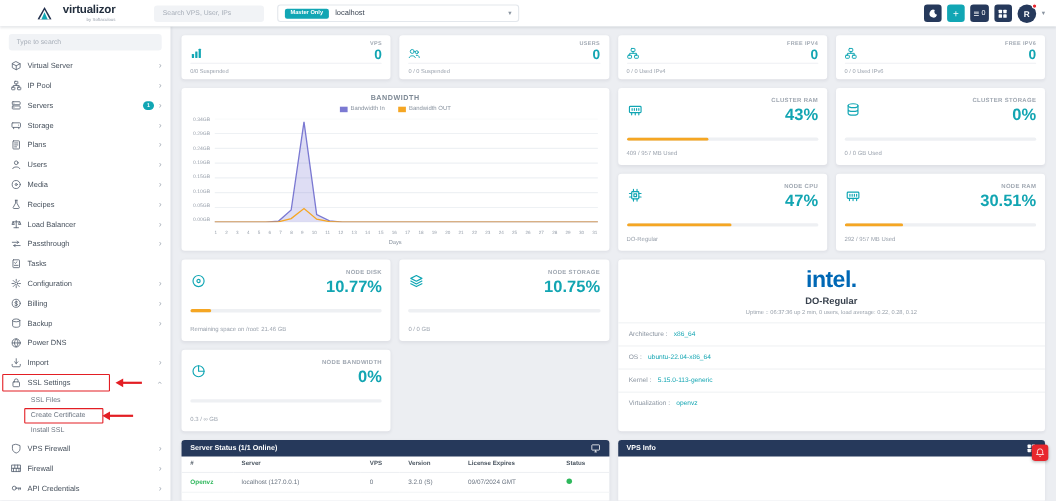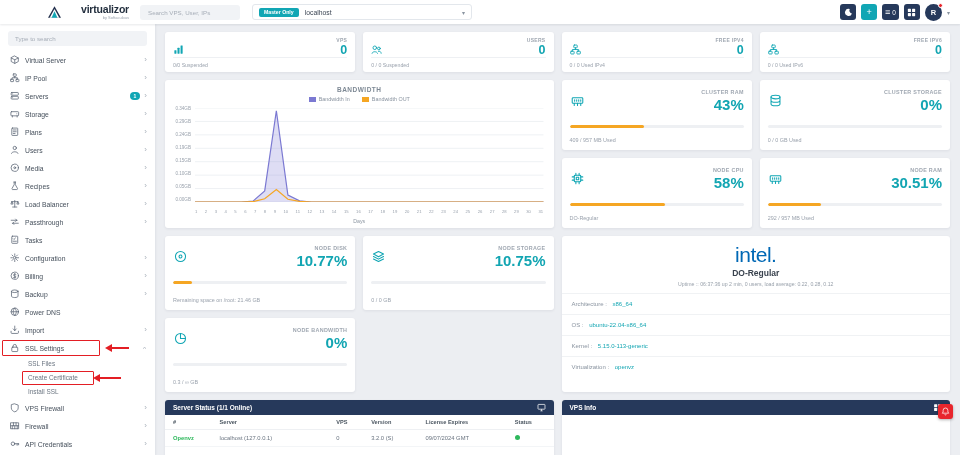--- a/index.html
+++ b/index.html
@@ -1,19 +1,19 @@
 <!DOCTYPE html>
 <html><head>
 <meta charset="utf-8">
 <style>
   *{margin:0;padding:0;box-sizing:border-box}
   html,body{width:960px;height:455px;overflow:hidden;background:#e9ecf0;font-family:"Liberation Sans",sans-serif;}
   
   header{position:absolute;top:0;left:0;right:0;height:24px;background:#fff;display:flex;align-items:center;box-shadow:0 1px 2px rgba(20,30,50,.10);z-index:5}
-  .logo{display:flex;align-items:center;gap:20px;padding-left:48px;width:130px;cursor:pointer}
+  .logo{display:flex;align-items:center;gap:10px;padding-left:34px;width:130px;cursor:pointer}
   .logo-text b{font-size:10.5px;color:#232f3e;letter-spacing:-.2px;display:block;line-height:1}
   .logo-text small{display:block;font-size:4px;color:#9aa2ad;text-align:right;margin-top:1px}
   .hdr-search{margin-left:10px;width:100px;height:15px;background:#f1f3f6;border:none;border-radius:3px;font-size:6.2px;padding:0 8px;color:#555;font-family:inherit}
   input::placeholder{color:#a7aeb8}
   .server-select{margin-left:12px;display:flex;align-items:center;height:16px;border:1px solid #e3e7ec;border-radius:3px;padding:0 6px;gap:6px;width:220px;cursor:pointer;background:#fff}
   .master-badge{background:#11a6b4;color:#fff;font-size:5.2px;padding:1.5px 5px;border-radius:2px;font-weight:bold;white-space:nowrap}
   .server-name{font-size:6.8px;color:#3c4654;flex:1}
   .caret{font-size:6px;color:#8a94a0}
   .hdr-actions{margin-left:auto;display:flex;align-items:center;gap:5px;padding-right:10px}
   .hbtn{height:16px;min-width:16px;border:none;border-radius:3px;background:#26395b;color:#fff;font-size:8px;display:flex;align-items:center;justify-content:center;cursor:pointer;padding:0 3px;font-family:inherit;gap:2px}
@@ -72,21 +72,21 @@
   .legend{display:flex;justify-content:center;gap:12px;margin-top:3px}
   .lg{display:flex;align-items:center;gap:3px;font-size:5.4px;color:#8a94a0}
   .lg i{width:7px;height:5px;display:inline-block}
   .ylabels{position:absolute;left:4px;top:27px;bottom:25px;width:22px;display:flex;flex-direction:column;justify-content:space-between;font-size:4.6px;color:#9aa2ad}
   .ylabels span{text-align:right;line-height:1}
   .plot{position:absolute;left:30px;right:10px;top:28px;bottom:26px}
   .plot svg{width:100%;height:100%;display:block}
   .xlabels{position:absolute;left:30px;right:10px;bottom:14px;display:flex;justify-content:space-between;font-size:4.2px;color:#9aa2ad}
   .xaxis-label{position:absolute;left:0;right:0;bottom:4px;text-align:center;font-size:5.2px;color:#8a94a0}
   
-  .intel-brand{text-align:center;font-size:21px;font-weight:normal;color:#0068b5;margin-top:8px;letter-spacing:-.5px;line-height:1}
+  .intel-brand{text-align:center;font-size:21px;font-weight:bold;color:#0068b5;margin-top:8px;letter-spacing:-.5px;line-height:1}
   .intel-name{text-align:center;font-size:8.5px;font-weight:bold;color:#39424e;margin-top:3px}
   .intel-uptime{text-align:center;font-size:5.2px;color:#99a1ab;margin-top:3px}
   .intel-rows{margin-top:6px}
   .intel-row{height:21px;line-height:21px;border-top:1px solid #f0f2f4;padding:0 10px;font-size:6px;white-space:nowrap}
   .intel-row .lbl{color:#8a94a0}
   .intel-row .val{color:#12a5b2;margin-left:4px}
   
   .panel-head{height:15px;background:#26395b;border-radius:3px 3px 0 0;display:flex;align-items:center;padding:0 8px;color:#fff;gap:6px}
   .panel-head .t{font-size:6.5px;font-weight:bold;flex:1}
   .ph-ic{display:flex;align-items:center;cursor:pointer}
@@ -526,21 +526,21 @@
         </span>
      <span class="c-footer">0 / 0 GB Used</span>
       </div>
     <div class="card gauge a-g3">
         <span class="c-icon"><svg viewBox="0 0 16 16" fill="none" stroke="currentColor" stroke-width="1.3" stroke-linecap="round" stroke-linejoin="round">
             <rect x="4" y="4" width="8" height="8" rx="1"></rect>
             <rect x="6.5" y="6.5" width="3" height="3"></rect>
             <path d="M6 1.5V4M10 1.5V4M6 12v2.5M10 12v2.5M1.5 6H4M1.5 10H4M12 6h2.5M12 10h2.5"></path>
           </svg></span>
      <span class="c-label">NODE CPU</span>
-     <span class="c-value">58%</span>
+     <span class="c-value">47%</span>
      <span class="c-bar">
           <i style="width:55%"></i>
         </span>
      <span class="c-footer">DO-Regular</span>
       </div>
     <div class="card gauge a-g4">
         <span class="c-icon"><svg viewBox="0 0 16 16" fill="none" stroke="currentColor" stroke-width="1.3" stroke-linecap="round" stroke-linejoin="round">
             <rect x="1.5" y="4.5" width="13" height="7" rx="1"></rect>
             <path d="M4.5 7v2M7 7v2M9.5 7v2M12 7v2M4 11.5V14M8 11.5V14M12 11.5V14"></path>
           </svg></span>

